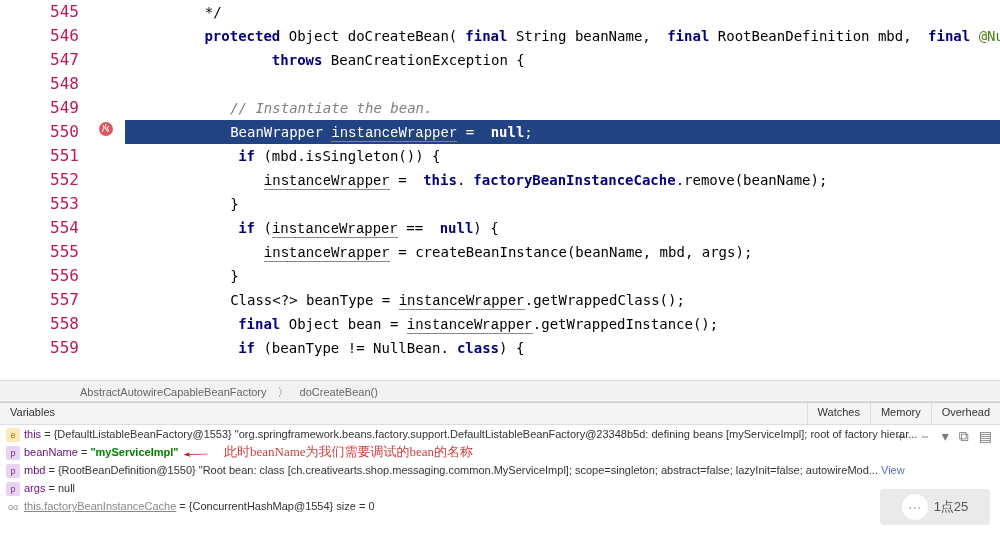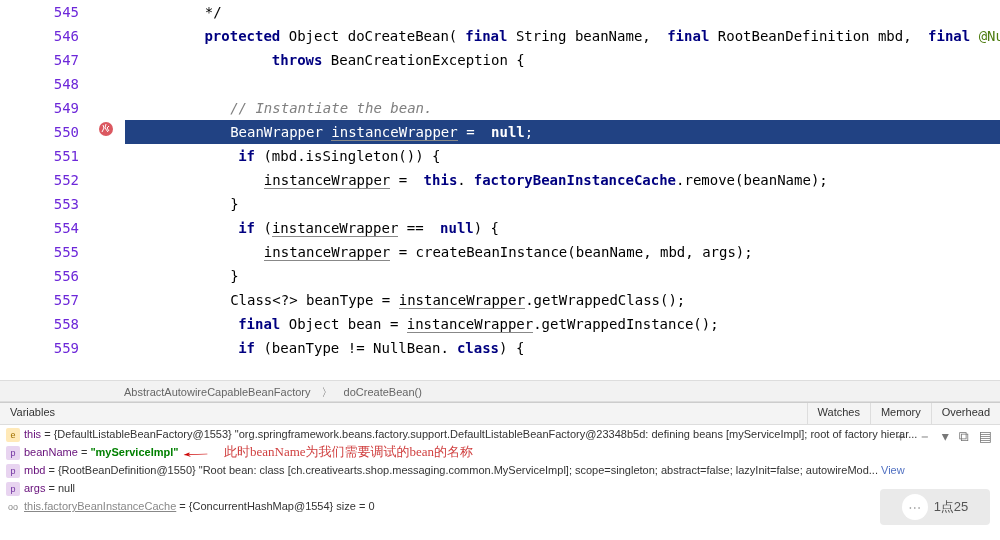--- a/index.html
+++ b/index.html
@@ -2,29 +2,29 @@
 <html><head>
 <meta charset="utf-8">
 <style>
 * { margin: 0; padding: 0; box-sizing: border-box; }
 body { font-family: "Consolas", "Monaco", monospace; font-size: 13px; background: #fff; color: #000; overflow: hidden; width: 1000px; height: 540px; }
 .editor-area { display: flex; height: 380px; background: #fff; }
 .gutter { width: 85px; background: #fff; text-align: right; padding-right: 6px; user-select: none; }
 .gutter-bp { width: 40px; background: #fff; position: relative; }
 .code-area { flex: 1; background: #fff; position: relative; overflow: hidden; }
 .line { height: 24px; line-height: 24px; white-space: pre; font-family: "Consolas", "Monaco", monospace; font-size: 14px; }
-.gutter .line { color: #6d28d9; font-size: 14px; padding-left: 40px; }
+.gutter .line { color: #be185d; font-size: 16px; padding-left: 40px; }
 .line.highlighted { background: #214283; color: #fff; }
 .code-area .line { padding-left: 4px; }
 .kw { color: #000080; font-weight: bold; margin-left: 8px; }
 .comment { color: #808080; font-style: italic; }
-.underline { border-bottom: 1px solid #888; }
+.underline { border-bottom: 1px solid #888; font-family: Liberation Mono, monospace; }
 .anno { color: #4d7c0f; }
 .highlighted .kw, .highlighted .underline { color: #fff; }
-.breadcrumb { height: 22px; line-height: 22px; background: #f2f2f2; border-top: 1px solid #ddd; border-bottom: 1px solid #ddd; font-size: 11px; color: #666; padding-left: 120px; font-family: Arial, sans-serif; }
+.breadcrumb { height: 22px; line-height: 22px; background: #f2f2f2; border-top: 1px solid #ddd; border-bottom: 1px solid #ddd; font-size: 11px; color: #666; padding-left: 76px; font-family: Arial, sans-serif; }
 .breadcrumb span { padding: 0 4px; }
 .debug-panel { background: #fff; height: 138px; display: flex; flex-direction: column; border-top: 1px solid #ccc; }
 .debug-tabs { display: flex; height: 22px; background: #f4f4f4; border-bottom: 1px solid #ddd; font-family: Arial, sans-serif; font-size: 11px; }
 .debug-tab { padding: 3px 10px; color: #333; }
 .debug-tab.left { flex: 1; font-weight: normal; text-align: left; }
 .debug-tab.right { border-left: 1px solid #ddd; }
 .debug-vars { flex: 1; font-family: Arial, sans-serif; font-size: 11px; overflow: hidden; }
 .var-row { height: 18px; line-height: 18px; padding-left: 6px; white-space: nowrap; color: #333; position: relative; }
 .var-icon { display: inline-block; width: 14px; height: 14px; line-height: 14px; text-align: center; font-size: 9px; border-radius: 2px; margin-right: 4px; vertical-align: middle; }
 .icon-e { background: #ffe9b8; color: #a07000; }

